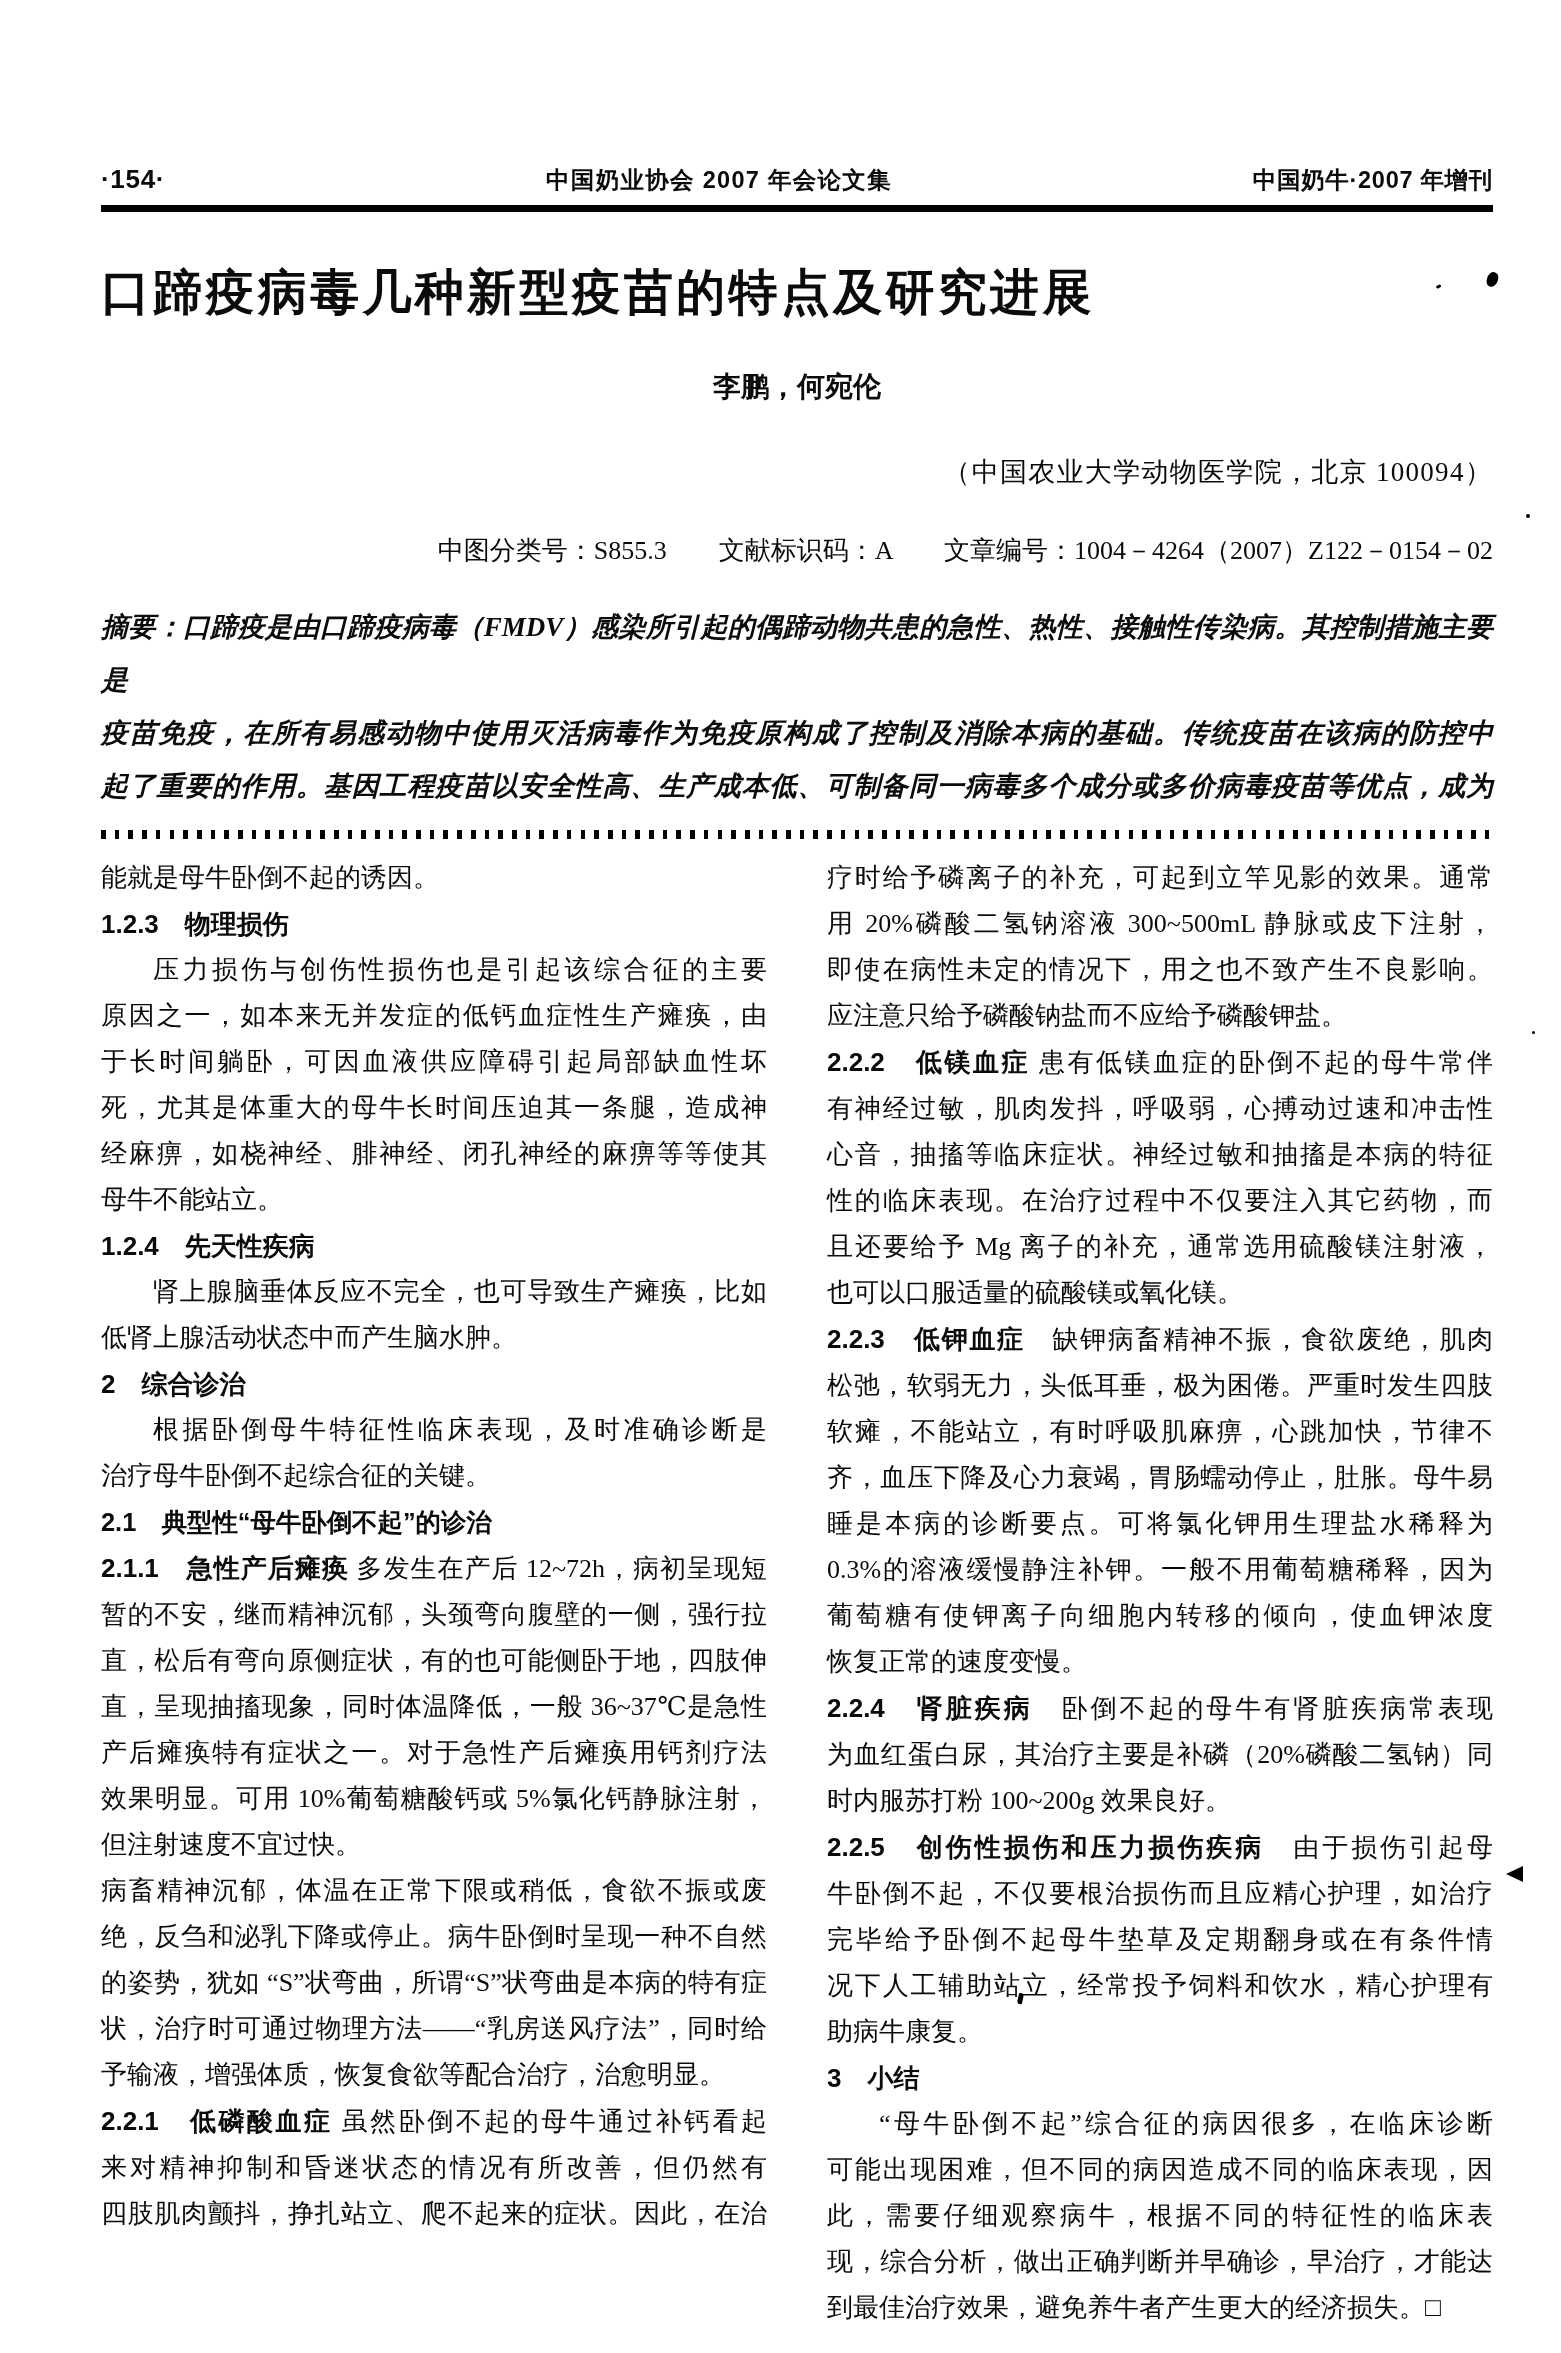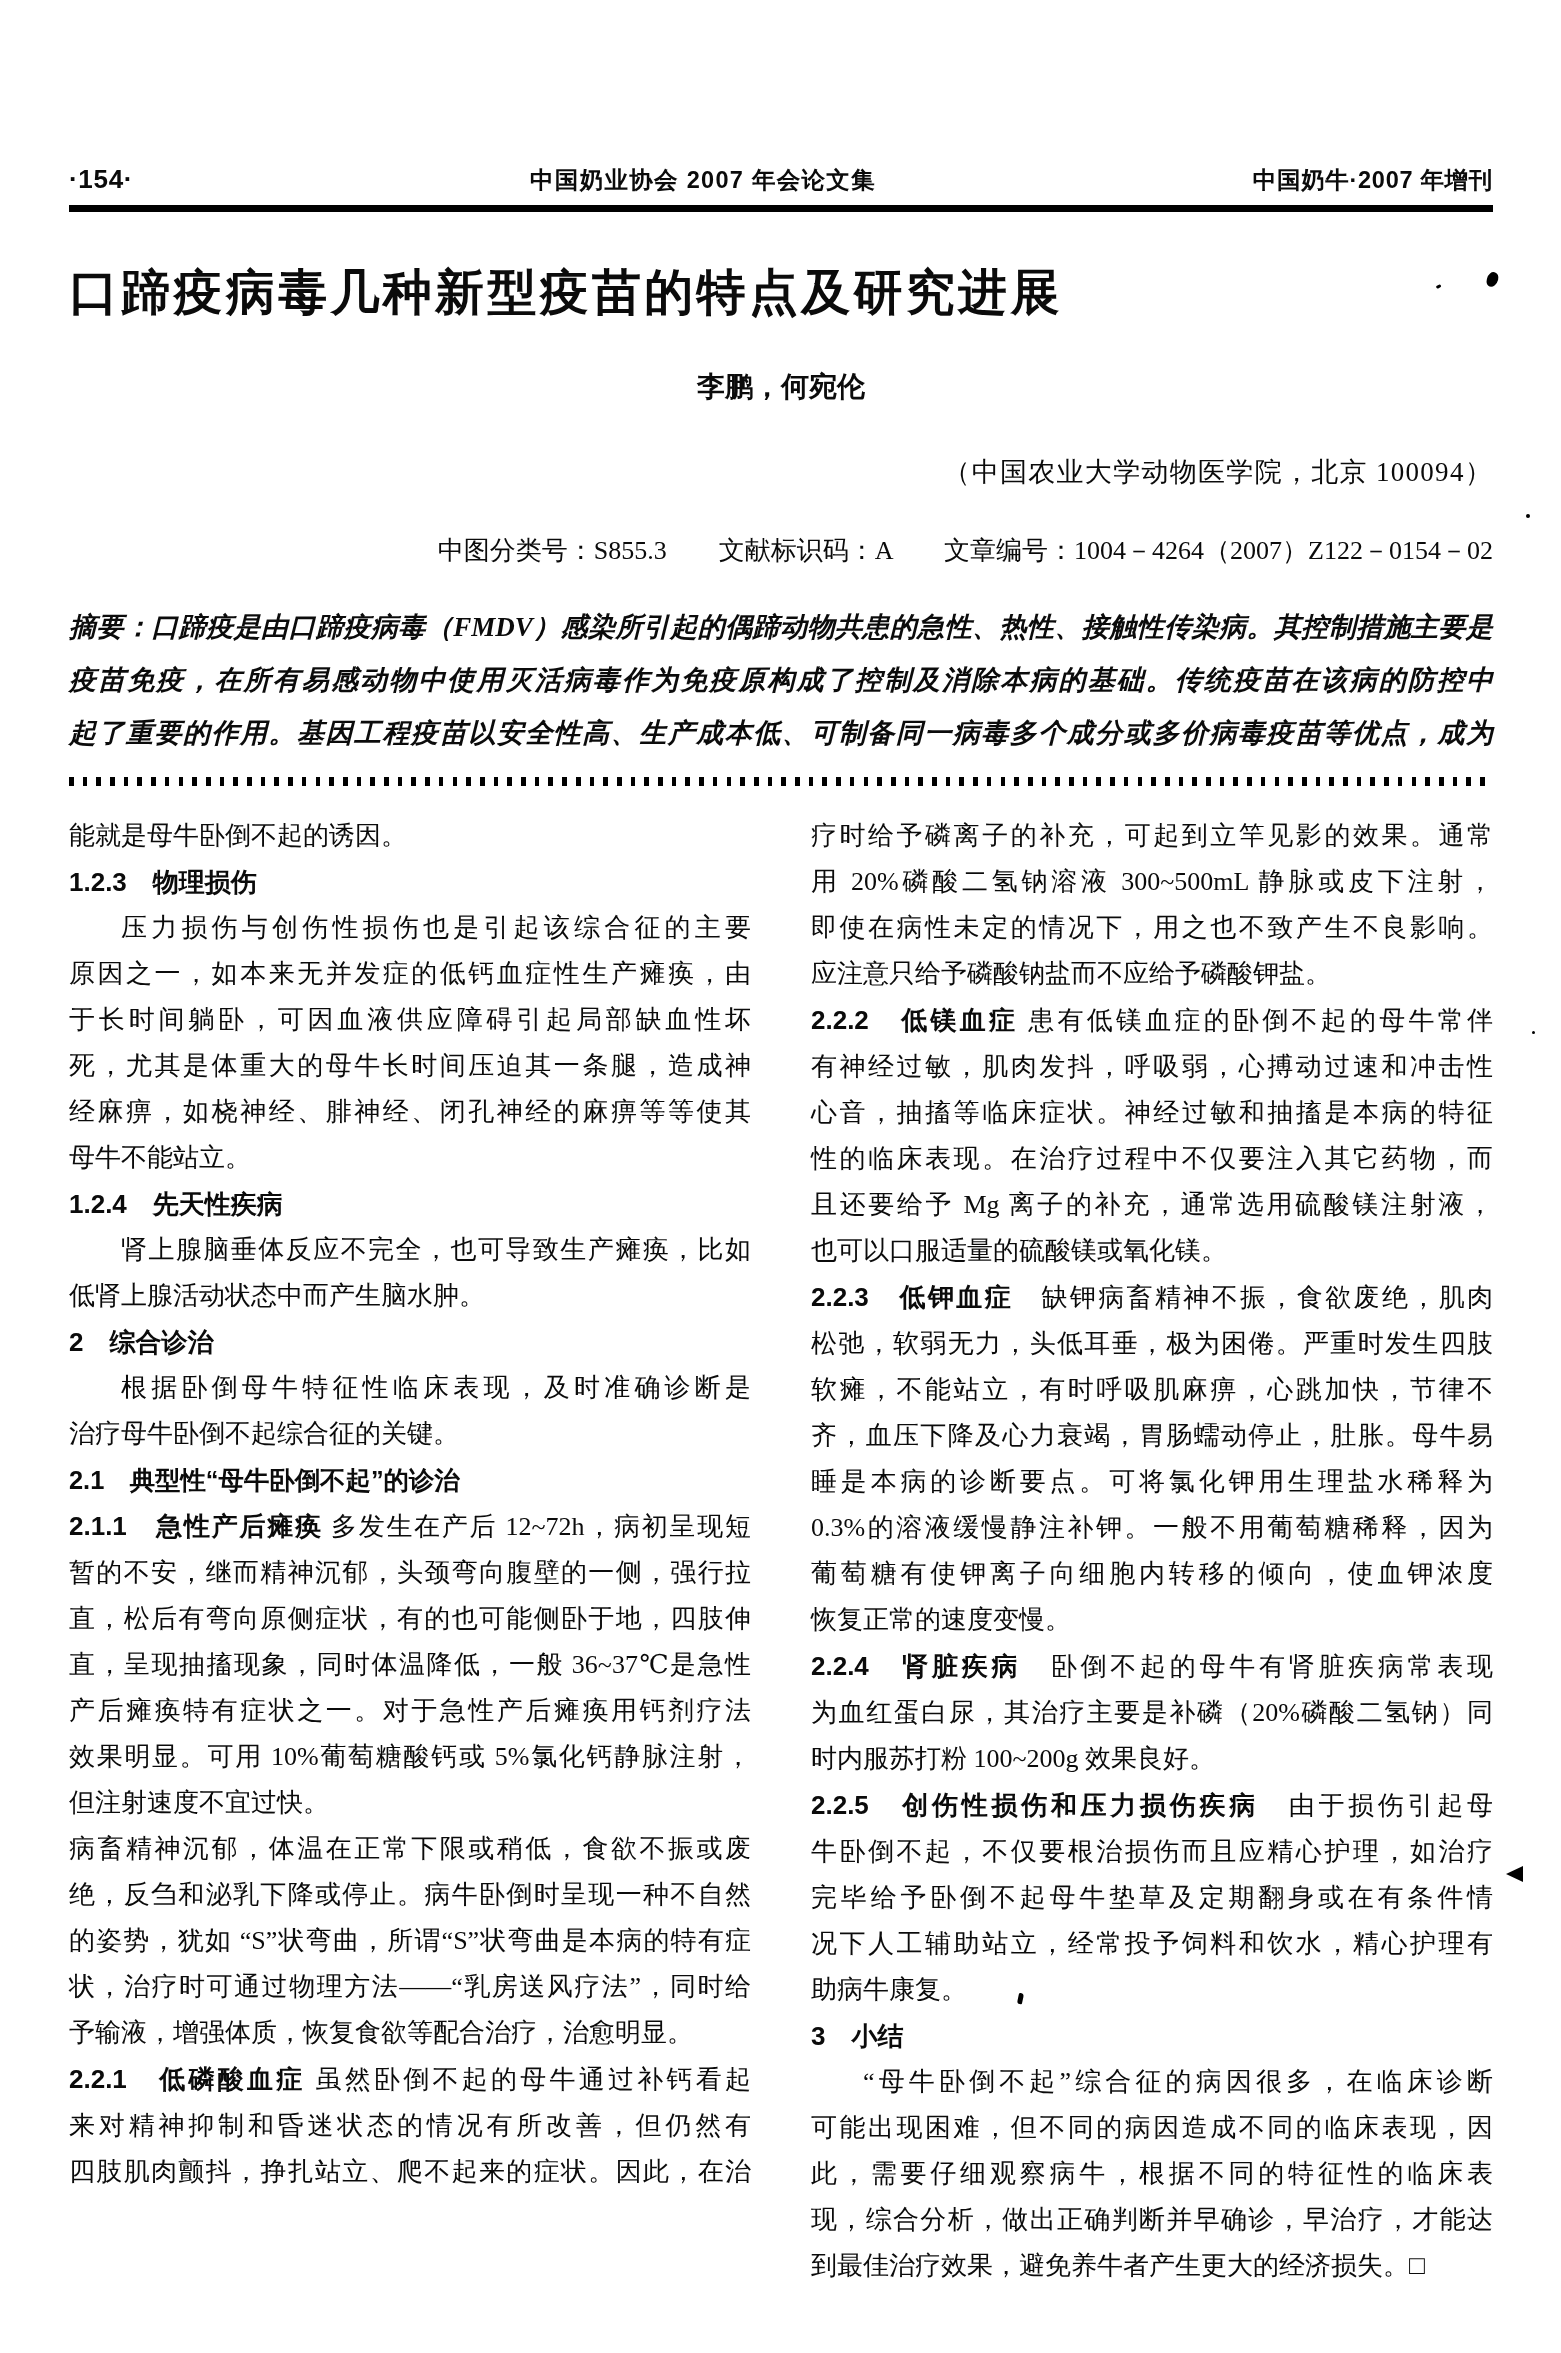--- a/index.html
+++ b/index.html
@@ -2,21 +2,21 @@
 <html style="font-size:10.4px"><head>
 <meta charset="utf-8">
 <style>
   html,body{margin:0;padding:0}
   body{
     width:1562px;height:2354px;
     background:#ffffff;color:#0b0b0b;
     font-family:"Liberation Serif","DejaVu Serif",serif;
     position:relative;overflow:hidden;
   }
-  .page{padding:164px 69px 0 69px}
+  .page{padding:164px 69px 0 101px}
 
   
   .hdr{display:flex;align-items:baseline;font-family:"Liberation Sans","DejaVu Sans",sans-serif;font-weight:bold}
   .hdr .pn{width:222px;font-size:26px;letter-spacing:0.7px}
   .hdr .ctr{flex:1;text-align:center;font-size:23.5px;letter-spacing:1.3px}
   .hdr .rt{width:378px;text-align:right;font-size:23.5px;letter-spacing:0.7px}
   .rule{height:7.2px;background:#000;margin-top:9px}
 
   
   .title{margin-top:48px;text-align:left;font-size:49px;font-weight:bold;letter-spacing:3.3px}
@@ -25,21 +25,21 @@
   .meta{margin-top:43px;text-align:right;font-size:26px}
 
   
   .abstract{margin-top:33px;font-size:27px;line-height:53px;font-weight:bold;font-style:italic}
   .abstract .line.fill{text-align:justify;text-align-last:justify}
 
   .dots{margin-top:17px;height:8.5px;
     background:repeating-linear-gradient(to right,#000 0 4.6px,transparent 4.6px 13.7px)}
 
   
-  .cols{display:flex;gap:60px;margin-top:27px}
+  .cols{display:flex;gap:60px;margin-top:16px}
   .col{width:689px;font-size:26px;line-height:46px}
   .line{min-height:46px}
   .line.fill{text-align:justify;text-align-last:justify}
   .line.ind{text-indent:2em}
   .line b{font-family:"Liberation Sans","DejaVu Sans",sans-serif;font-weight:bold;font-style:normal}
   .line.h{font-family:"Liberation Sans","DejaVu Sans",sans-serif;font-weight:bold}
   .line.hi{font-weight:bold;font-style:italic;font-size:25.4px}
 
   
   .art{position:absolute;background:#000}

